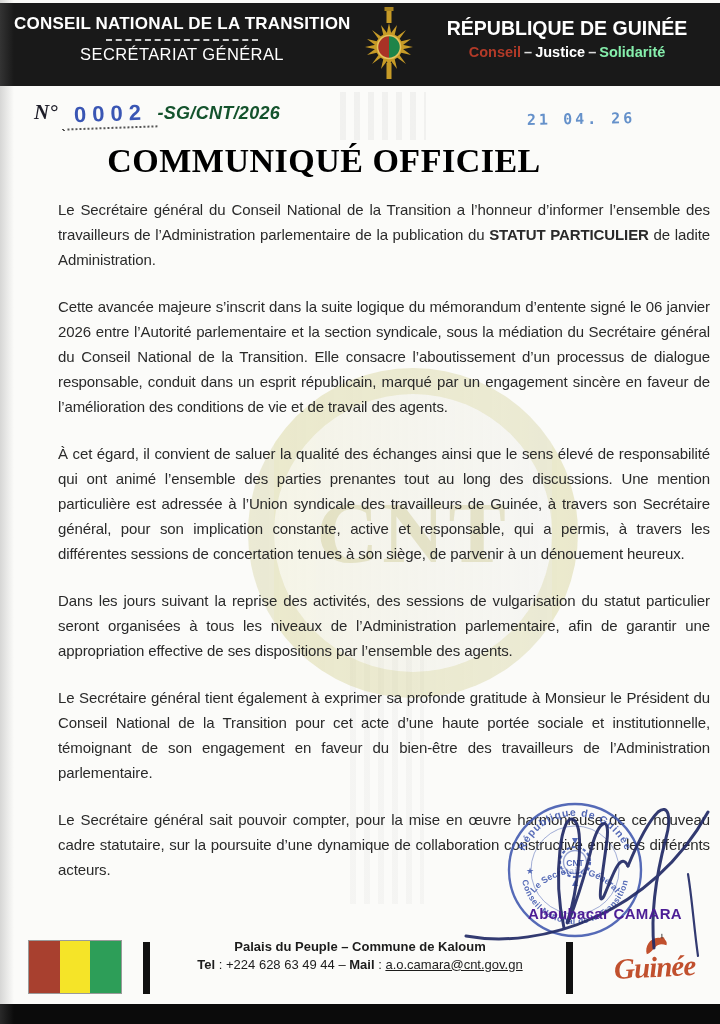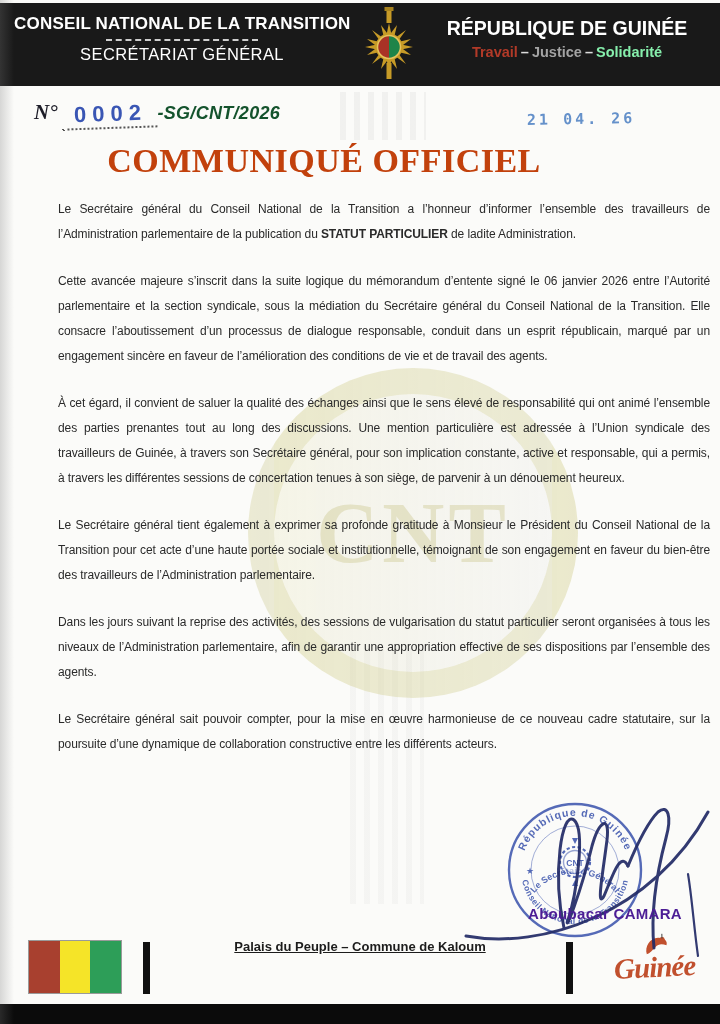--- a/index.html
+++ b/index.html
@@ -27,49 +27,49 @@
   
   .refline{position:absolute; left:34px; top:100px; z-index:3; white-space:nowrap;}
   .ref-no{font-family:"Liberation Serif", serif; font-style:italic; font-weight:bold; font-size:21px; color:#1d1d28;}
   .ref-num{display:inline-block; color:#3a56b4; font-weight:bold; font-size:22px; letter-spacing:6px;
            padding:0 10px 0 12px; border-bottom:2px dotted #555; transform:rotate(-2deg); vertical-align:-2px;}
   .ref-suffix{font-weight:bold; font-style:italic; font-size:18px; color:#14532d; margin-left:-4px; letter-spacing:.3px;}
   .datestamp{position:absolute; left:527px; top:110px; color:#5586c6; font-weight:bold; z-index:3;
              font-family:"DejaVu Sans Mono", monospace; font-size:15px; letter-spacing:3px; transform:rotate(-1deg); opacity:.9;}
   
   .title{position:absolute; left:0; top:142px; width:648px; text-align:center; z-index:3;
-         font-family:"Liberation Serif", serif; font-weight:bold; font-size:34px; color:#c2410c; letter-spacing:.5px;}
+         font-family:"Liberation Serif", serif; font-weight:bold; font-size:34px; color:#000000; letter-spacing:.5px;}
   
   .wm-circle{position:absolute; left:248px; top:368px; width:278px; height:278px; border-radius:50%;
              border:26px solid rgba(214,208,150,.33);
              background:linear-gradient(90deg, rgba(224,220,168,.22), rgba(205,205,200,.10));
              z-index:1; display:flex; align-items:center; justify-content:center;}
   .wm-circle span{font-family:"Liberation Serif", serif; font-weight:bold; font-size:86px; color:rgba(206,200,145,.42); letter-spacing:4px;}
   .wm-cols{position:absolute; z-index:1; opacity:.5;
            background:repeating-linear-gradient(90deg, rgba(150,150,150,.20) 0 6px, rgba(0,0,0,0) 6px 14px);}
   .wm-cols.a{left:340px; top:92px; width:86px; height:48px;}
   .wm-cols.b{left:350px; top:648px; width:74px; height:256px; opacity:.32;}
   
   .body{position:absolute; left:58px; top:197px; width:652px; z-index:2;
-        font-size:12px; line-height:25px; text-align:justify; color:#2a2a2a; letter-spacing:-.1px;}
+        font-size:15px; line-height:25px; text-align:justify; color:#2a2a2a; letter-spacing:-.1px;}
   .body p{margin:0 0 22px 0;}
   .body b{font-weight:bold;}
   
   .stamp{position:absolute; left:505px; top:800px; z-index:3; opacity:.88;}
   .sig{position:absolute; left:452px; top:778px; z-index:4;}
   .sig-name{position:absolute; left:505px; top:905px; width:200px; z-index:5; text-align:center;
             font-weight:bold; font-size:15px; color:#4c1d95; letter-spacing:.3px; white-space:nowrap;}
   
   .flag{position:absolute; left:28px; top:940px; width:92px; height:52px; border:1px solid #9a9a9a; display:flex; z-index:3;}
   .flag div{flex:1;}
   .fbar{position:absolute; top:942px; width:7px; height:52px; background:#111; z-index:3;}
   .fbar.one{left:143px;} .fbar.two{left:566px;}
   .address{position:absolute; left:160px; top:938px; width:400px; text-align:center; z-index:3;
            font-size:13px; line-height:17.5px; color:#1c1c1c;}
-  .address .bold{font-weight:bold;text-decoration:underline;}
+  .address .bold{font-weight:bold;}
   .address .email{text-decoration:underline; color:#1c1c1c;}
   .brand{position:absolute; left:592px; top:934px; width:124px; text-align:center; z-index:3; transform:rotate(-3deg);}
   .brand-text{font-family:"Liberation Serif", serif; font-style:italic; font-weight:bold;
               font-size:29px; color:#c1502e; letter-spacing:-1px; line-height:26px;}
   .bottombar{position:absolute; left:0; top:1004px; width:720px; height:20px; background:#0b0b0b; z-index:3;}
 </style>
 </head>
 <body>
 
 <div class="page">
@@ -111,40 +111,40 @@
       </g>
       <circle cx="31" cy="40" r="13.5" fill="#c79b27"></circle>
       <path d="M31,28.5 a11.5,11.5 0 0 0 0,23 Z" fill="#a93226"></path>
       <path d="M31,28.5 a11.5,11.5 0 0 1 0,23 Z" fill="#1e8449"></path>
       <circle cx="31" cy="40" r="11.5" fill="none" stroke="#e6c35c" stroke-width="1.5"></circle>
       <rect x="28.5" y="56" width="5" height="16" fill="#c79b27"></rect>
     </svg>
     <div class="rep">
       <div class="rep-name">RÉPUBLIQUE DE GUINÉE</div>
       <div class="motto">
-        <span style="color:#b23a28">Travail</span><span class="sep">–</span><span style="color:#a3a3a3">Justice</span><span class="sep">–</span><span style="color:#86efac">Solidarité</span>
+        <span style="color:#b23a28">Conseil</span><span class="sep">–</span><span style="color:#ffffff">Justice</span><span class="sep">–</span><span style="color:#86efac">Solidarité</span>
       </div>
     </div>
   </div>
 
   <div class="refline">
     <span class="ref-no">N°</span>
     <span class="ref-num">0002</span>
     <span class="ref-suffix">-SG/CNT/2026</span>
   </div>
   <div class="datestamp">21 04. 26</div>
 
   <div class="title">COMMUNIQUÉ OFFICIEL</div>
 
   <div class="body">
     <p><span>Le Secrétaire général du Conseil National de la Transition a l’honneur d’informer l’ensemble des travailleurs de l’Administration parlementaire de la publication du </span><b>STATUT PARTICULIER</b><span> de ladite Administration.</span></p>
     <p>Cette avancée majeure s’inscrit dans la suite logique du mémorandum d’entente signé le 06 janvier 2026 entre l’Autorité parlementaire et la section syndicale, sous la médiation du Secrétaire général du Conseil National de la Transition. Elle consacre l’aboutissement d’un processus de dialogue responsable, conduit dans un esprit républicain, marqué par un engagement sincère en faveur de l’amélioration des conditions de vie et de travail des agents.</p>
     <p>À cet égard, il convient de saluer la qualité des échanges ainsi que le sens élevé de responsabilité qui ont animé l’ensemble des parties prenantes tout au long des discussions. Une mention particulière est adressée à l’Union syndicale des travailleurs de Guinée, à travers son Secrétaire général, pour son implication constante, active et responsable, qui a permis, à travers les différentes sessions de concertation tenues à son siège, de parvenir à un dénouement heureux.</p>
+    <p>Dans les jours suivant la reprise des activités, des sessions de vulgarisation du statut particulier seront organisées à tous les niveaux de l’Administration parlementaire, afin de garantir une appropriation effective de ses dispositions par l’ensemble des agents.</p>
     <p>Le Secrétaire général tient également à exprimer sa profonde gratitude à Monsieur le Président du Conseil National de la Transition pour cet acte d’une haute portée sociale et institutionnelle, témoignant de son engagement en faveur du bien-être des travailleurs de l’Administration parlementaire.</p>
-    <p>Dans les jours suivant la reprise des activités, des sessions de vulgarisation du statut particulier seront organisées à tous les niveaux de l’Administration parlementaire, afin de garantir une appropriation effective de ses dispositions par l’ensemble des agents.</p>
     <p>Le Secrétaire général sait pouvoir compter, pour la mise en œuvre harmonieuse de ce nouveau cadre statutaire, sur la poursuite d’une dynamique de collaboration constructive entre les différents acteurs.</p>
   </div>
 
   <svg class="stamp" width="140" height="140" viewBox="0 0 140 140">
     <defs>
       <path id="arcTop" d="M 16,70 A 54,54 0 0 1 124,70"></path>
       <path id="arcBot" d="M 16,70 A 54,54 0 0 0 124,70"></path>
       <path id="arcIn" d="M 26,98 A 52,52 0 0 1 114,98"></path>
     </defs>
     <circle cx="70" cy="70" r="66" fill="none" stroke="#3f57ae" stroke-width="2.4"></circle>
@@ -176,20 +176,21 @@
   <div class="sig-name">Aboubacar CAMARA</div>
 
   <div class="flag">
     <div style="background:#a8402f"></div>
     <div style="background:#f5e428"></div>
     <div style="background:#2d9e58"></div>
   </div>
   <div class="fbar one"></div>
   <div class="address">
     <div class="bold">Palais du Peuple – Commune de Kaloum</div>
+    <div><span class="bold">Tel</span><span> : +224 628 63 49 44 – </span><span class="bold">Mail</span><span> : </span><span class="email">a.o.camara@cnt.gov.gn</span></div>
   </div>
   <div class="fbar two"></div>
   <div class="brand">
     <svg width="42" height="22" viewBox="0 0 42 22" style="margin-bottom:-6px">
       <path d="M14 20 C 12 12 18 4 26 4 C 32 4 36 8 34 12 C 30 10 26 10 23 13 C 20 16 17 19 14 20 Z" fill="#c1502e"></path>
       <circle cx="30" cy="6" r="2.6" fill="#c1502e"></circle>
       <path d="M30 0 L30 5" stroke="#444" stroke-width="1"></path>
     </svg>
     <div class="brand-text">Guinée</div>
   </div>

